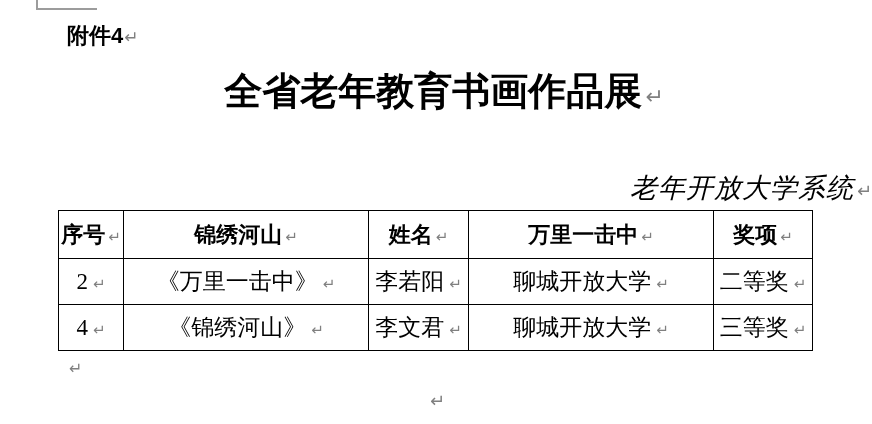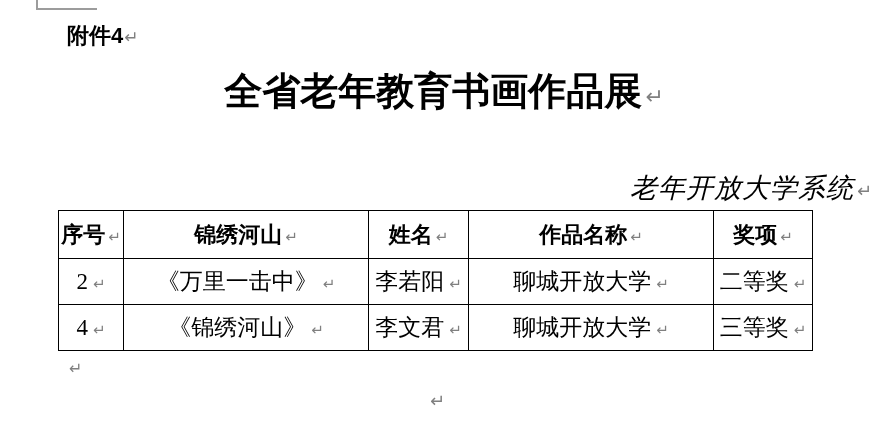--- a/index.html
+++ b/index.html
@@ -110,21 +110,21 @@
       <col style="width:245px">
       <col style="width:100px">
       <col style="width:245px">
       <col style="width:99px">
     </colgroup>
     <thead>
       <tr>
         <th><span>序号</span><span class="mark">↵</span></th>
         <th><span>锦绣河山</span><span class="mark">↵</span></th>
         <th><span>姓名</span><span class="mark">↵</span></th>
-        <th><span>作品名称</span><span class="mark">↵</span></th>
+        <th><span>万里一击中</span><span class="mark">↵</span></th>
         <th><span>奖项</span><span class="mark">↵</span></th>
       </tr>
     </thead>
     <tbody>
       <tr>
         <td><span>2</span><span class="mark">↵</span></td>
         <td><span>《万里一击中》</span><span class="mark">↵</span></td>
         <td><span>李若阳</span><span class="mark">↵</span></td>
         <td><span>聊城开放大学</span><span class="mark">↵</span></td>
         <td><span>二等奖</span><span class="mark">↵</span></td>

